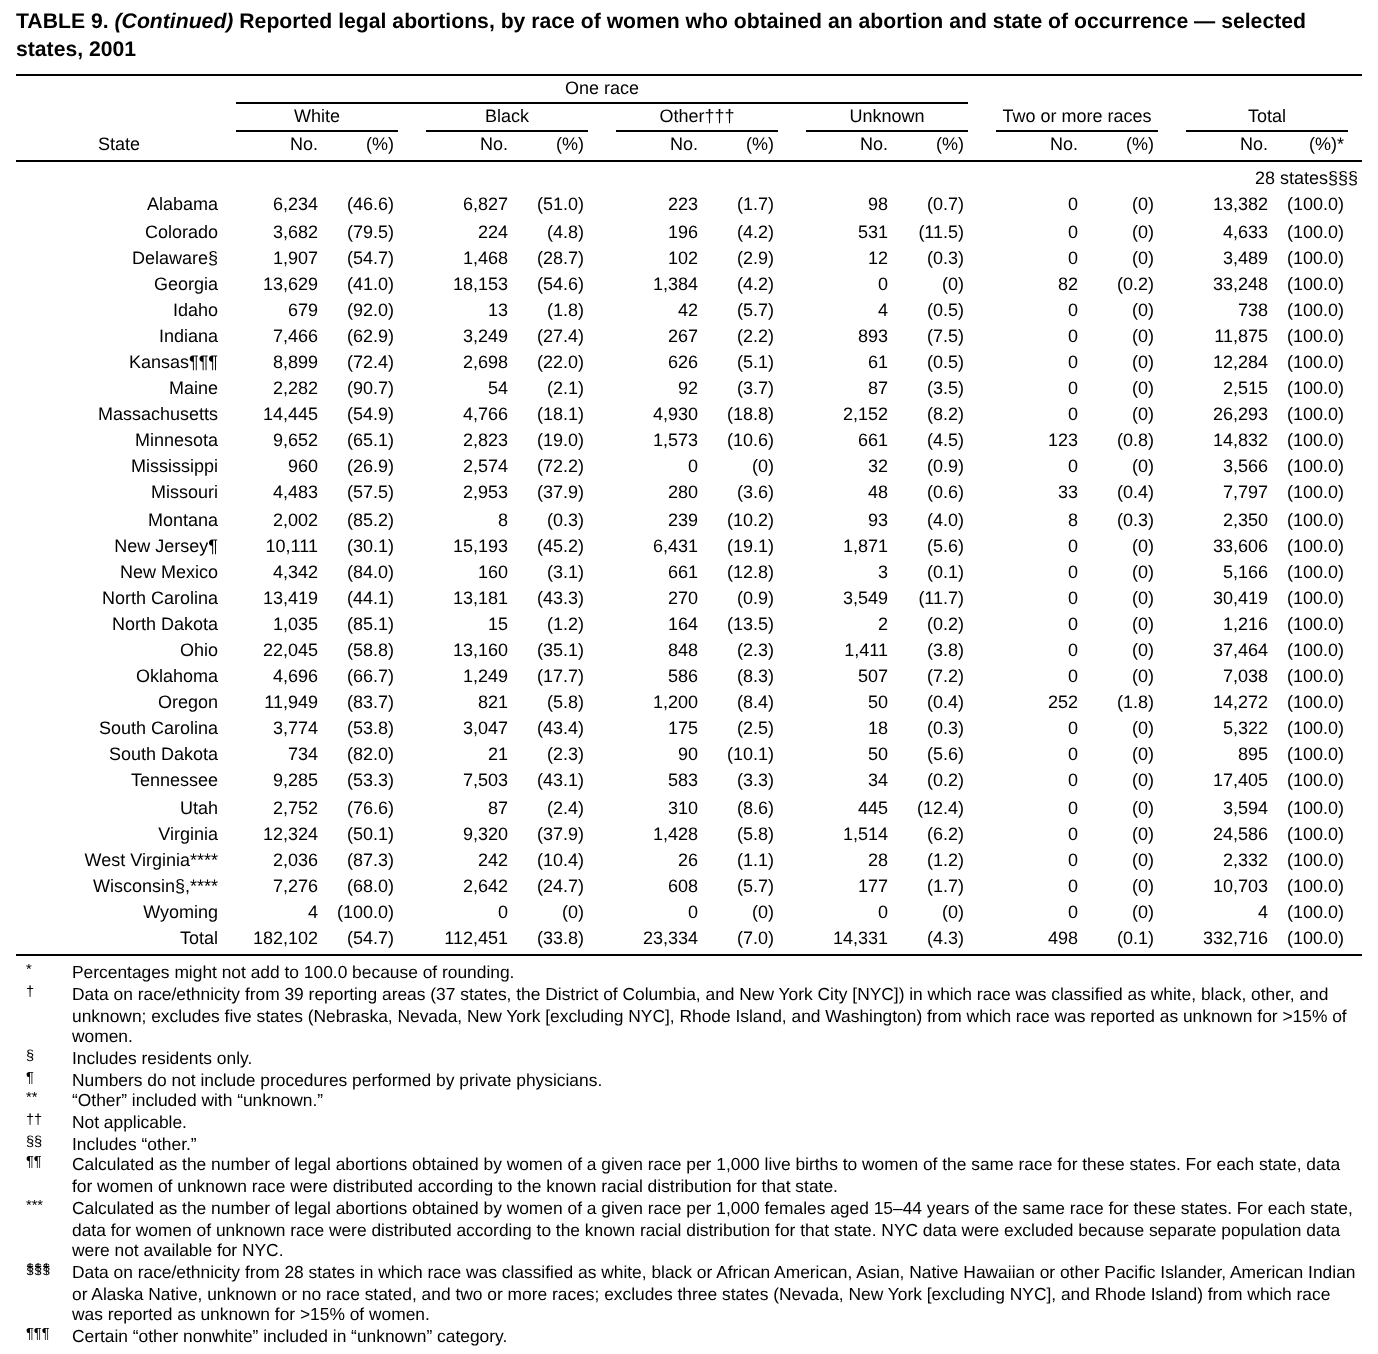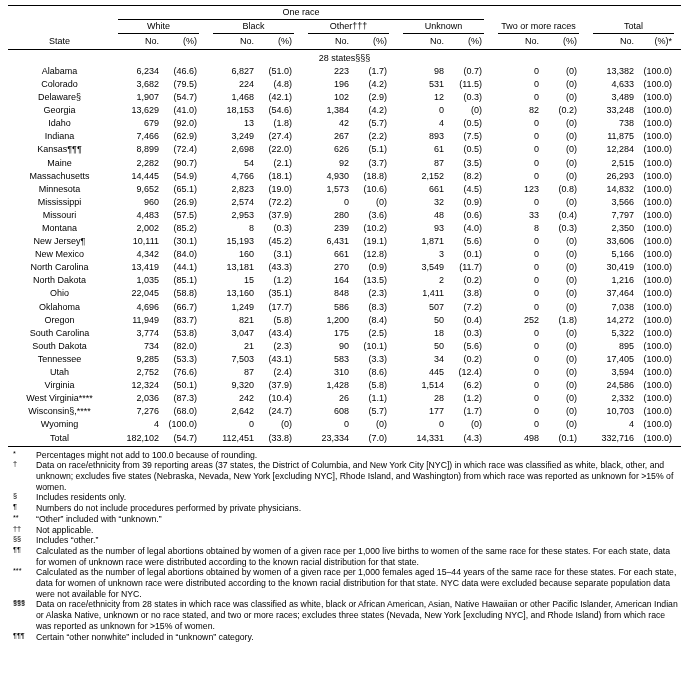--- a/index.html
+++ b/index.html
@@ -30,38 +30,43 @@
   thead th { text-align:center; }
   .hline {
     display:block; border-bottom:1px solid #000;
     padding-bottom:1px; text-align:center;
   }
   th.grp { padding:0 7px; }
   tr.cols th { border-bottom:1px solid #000; padding-bottom:2px; }
   th.state-head { text-align:center; padding-left:2px; }
   th.num-h, td.num { text-align:right; padding-right:7px; }
   th.pct-h, td.pct { text-align:right; padding-right:9px; }
-  td.state { text-align:center; padding-left:2px; }
+  td.state { text-align:right; padding-left:2px; }
   tr.section td { padding-top:2px; }
   tr.total-row td { border-bottom:1px solid #000; padding-bottom:2px; }
   .footnotes { margin-top:3px; }
   .fn {
     position:relative; padding-left:28px;
     font-size:8.7px; line-height:10.7px;
   }
   .fn-marker {
     position:absolute; left:5px; top:-1px; width:21px;
     font-size:7.3px; text-align:left;
   }
 </style>
 </head>
 <body>
 
 <div class="page">
 
+  <div class="title">
+    <span>TABLE 9.</span>
+    <span class="cont">(Continued)</span>
+    <span>Reported legal abortions, by race of women who obtained an abortion and state of occurrence — selected states, 2001</span>
+  </div>
 
   <table>
     <colgroup>
       <col class="c-state">
       <col class="c-no">
         <col class="c-pct">
       <col class="c-no">
         <col class="c-pct">
       <col class="c-no">
         <col class="c-pct">
@@ -147,21 +152,21 @@
           <td class="num">0</td>
           <td class="pct">(0)</td>
           <td class="num">4,633</td>
           <td class="pct">(100.0)</td>
         </tr>
         <tr>
           <td class="state">Delaware§</td>
           <td class="num">1,907</td>
           <td class="pct">(54.7)</td>
           <td class="num">1,468</td>
-          <td class="pct">(42.1)</td>
+          <td class="pct">(28.7)</td>
           <td class="num">102</td>
           <td class="pct">(2.9)</td>
           <td class="num">12</td>
           <td class="pct">(0.3)</td>
           <td class="num">0</td>
           <td class="pct">(0)</td>
           <td class="num">3,489</td>
           <td class="pct">(100.0)</td>
         </tr>
         <tr>

